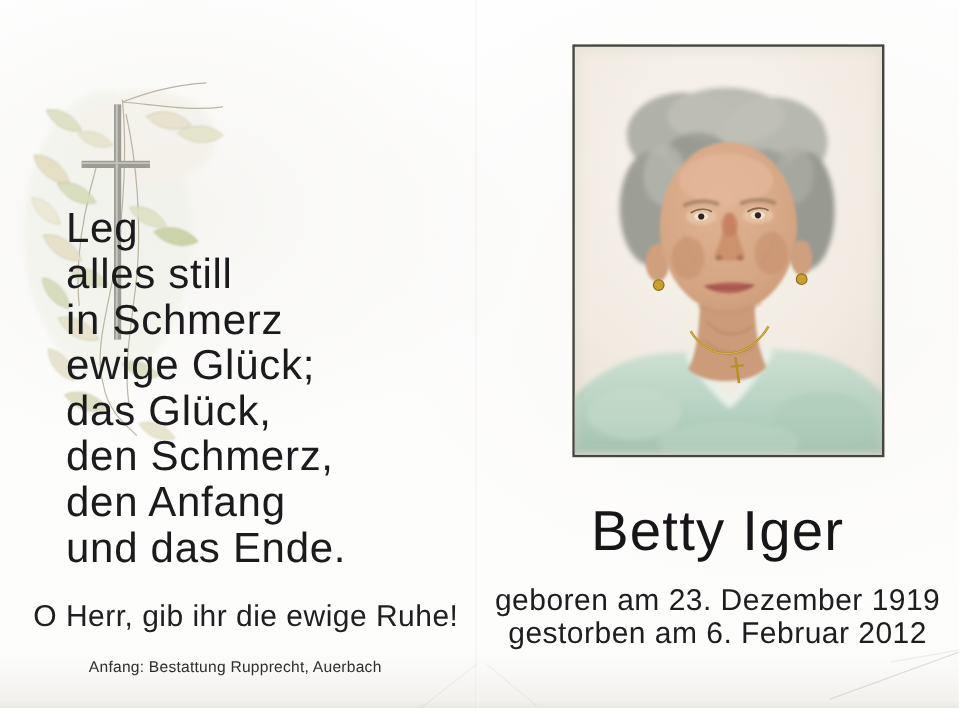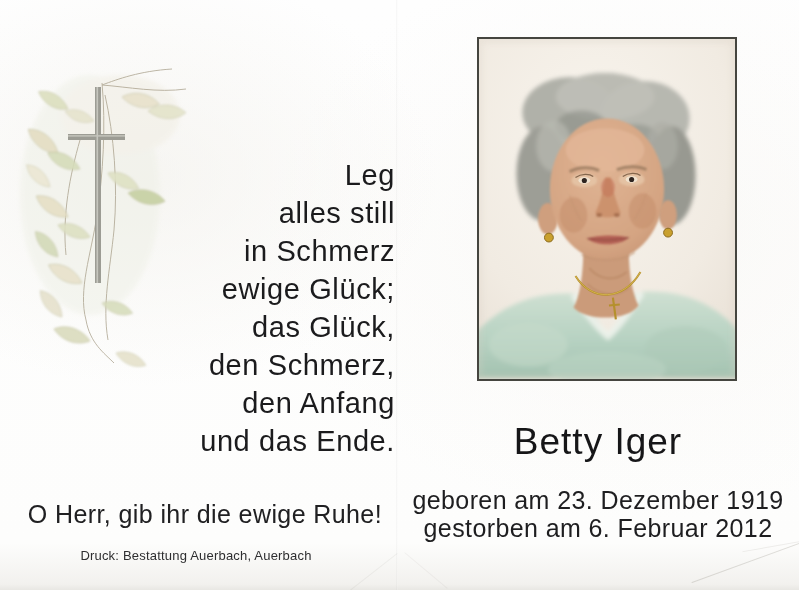--- a/index.html
+++ b/index.html
@@ -22,22 +22,22 @@
   .crease { position: absolute; background: rgba(120,112,100,0.22); height: 1px; border-radius: 1px; }
   .crease-br  { width: 118px; left: 688px; top: 562px; transform: rotate(-20deg); }
   .crease-br2 { width: 60px;  left: 742px; top: 546px; transform: rotate(-10deg); opacity: .5; }
   .crease-fold-l { width: 62px; left: 342px; top: 572px; transform: rotate(-38deg); opacity: .35; }
   .crease-fold-r { width: 56px; left: 398px; top: 570px; transform: rotate(40deg);  opacity: .3; }
 
   
   .left-panel { position: absolute; left: 0; top: 0; width: 396px; height: 590px; }
   .cross-illustration { position: absolute; left: 10px; top: 45px; }
   .poem {
-    position: absolute; left: 55px; top: 156px; width: 340px;
-    text-align: right; font-size: 29px; line-height: 38px;
+    position: absolute; left: 55px; top: 172px; width: 340px;
+    text-align: left; font-size: 35px; line-height: 38px;
     letter-spacing: 0.6px; color: #1b1b1d;
   }
   .prayer {
     position: absolute; left: 10px; top: 500px; width: 372px;
     text-align: right; font-size: 25px; letter-spacing: 0.4px; color: #202022;
   }
   .printer {
     position: absolute; left: 10px; top: 548px; width: 372px;
     text-align: center; font-size: 13px; letter-spacing: 0.2px; color: #2e2e30;
   }
@@ -46,21 +46,21 @@
   .right-panel { position: absolute; left: 396px; top: 0; width: 403px; height: 590px; }
   .photo-frame {
     position: absolute; left: 81px; top: 37px;   
     width: 260px; height: 344px;
     border: 2px solid #45453f; box-sizing: border-box;
     background: #f2ece4;
   }
   .photo-frame svg { display: block; width: 100%; height: 100%; }
   .deceased-name {
     position: absolute; left: 12px; top: 415px; width: 380px;
-    text-align: center; font-size: 37px; line-height: 54px;
+    text-align: center; font-size: 47px; line-height: 54px;
     letter-spacing: 1px; color: #161618;
   }
   .life-dates {
     position: absolute; left: 12px; top: 486px; width: 380px;
     text-align: center; font-size: 25px; line-height: 28px;
     letter-spacing: 0.4px; color: #1e1e20;
   }
 </style>
 </head>
 <body>
@@ -128,21 +128,21 @@
       <div>in Schmerz</div>
       <div>ewige Glück;</div>
       <div>das Glück,</div>
       <div>den Schmerz,</div>
       <div>den Anfang</div>
       <div>und das Ende.</div>
     </div>
 
     <div class="prayer">O Herr, gib ihr die ewige Ruhe!</div>
 
-    <div class="printer">Druck: Bestattung Auerbach, Auerbach</div>
+    <div class="printer">Anfang: Bestattung Rupprecht, Auerbach</div>
   </div>
 
   <div class="right-panel">
 
     <div class="photo-frame">
       <svg viewBox="0 0 260 344" aria-hidden="true">
         <defs>
           <radialGradient id="pbg" cx="45%" cy="30%" r="90%">
             <stop offset="0%" stop-color="#f8f4ed"></stop>
             <stop offset="60%" stop-color="#f1ebe2"></stop>

